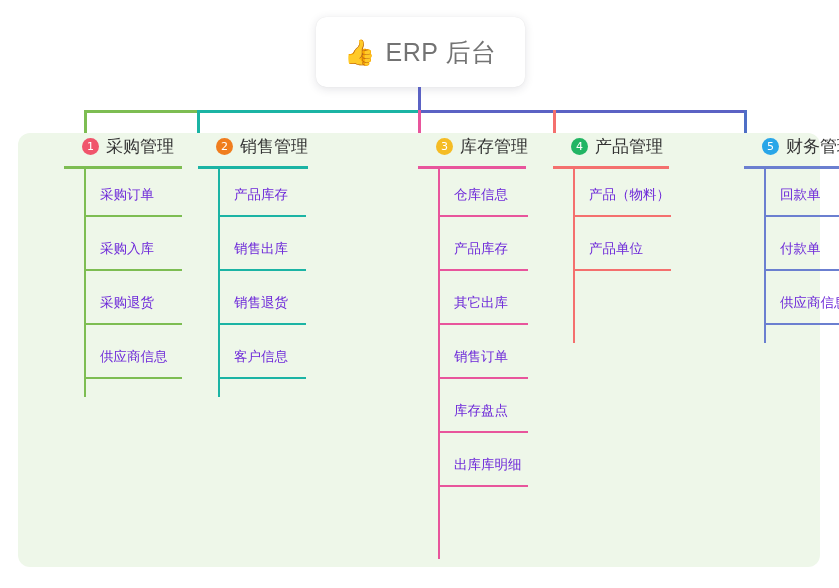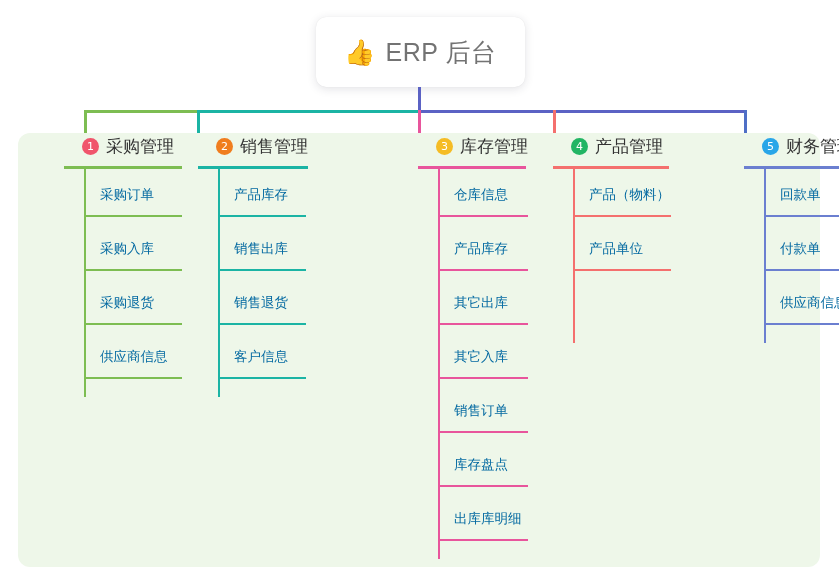--- a/index.html
+++ b/index.html
@@ -128,21 +128,21 @@
   .item {
     position: relative;
     height: 54px;
     box-sizing: border-box;
   }
   .item-label {
     position: absolute;
     left: 36px;
     top: 17px;
     font-size: 13.5px;
-    color: #0369a1;
+    color: #6d28d9;
     white-space: nowrap;
   }
   .item-rule {
     position: absolute;
     left: 20px;
     top: 46px;
     height: 2px;
   }
 
   
@@ -240,24 +240,20 @@
         </div>
         <div class="item">
           <span class="item-label">产品库存</span>
           <div class="item-rule" style="background: rgb(232, 85, 156); width: 90px;"></div>
         </div>
         <div class="item">
           <span class="item-label">其它出库</span>
           <div class="item-rule" style="background: rgb(232, 85, 156); width: 90px;"></div>
         </div>
         <div class="item">
-          <span class="item-label">其它入库</span>
-          <div class="item-rule" style="background: rgb(232, 85, 156); width: 90px;"></div>
-        </div>
-        <div class="item">
           <span class="item-label">销售订单</span>
           <div class="item-rule" style="background: rgb(232, 85, 156); width: 90px;"></div>
         </div>
         <div class="item">
           <span class="item-label">库存盘点</span>
           <div class="item-rule" style="background: rgb(232, 85, 156); width: 90px;"></div>
         </div>
         <div class="item">
           <span class="item-label">出库库明细</span>
           <div class="item-rule" style="background: rgb(232, 85, 156); width: 90px;"></div>

